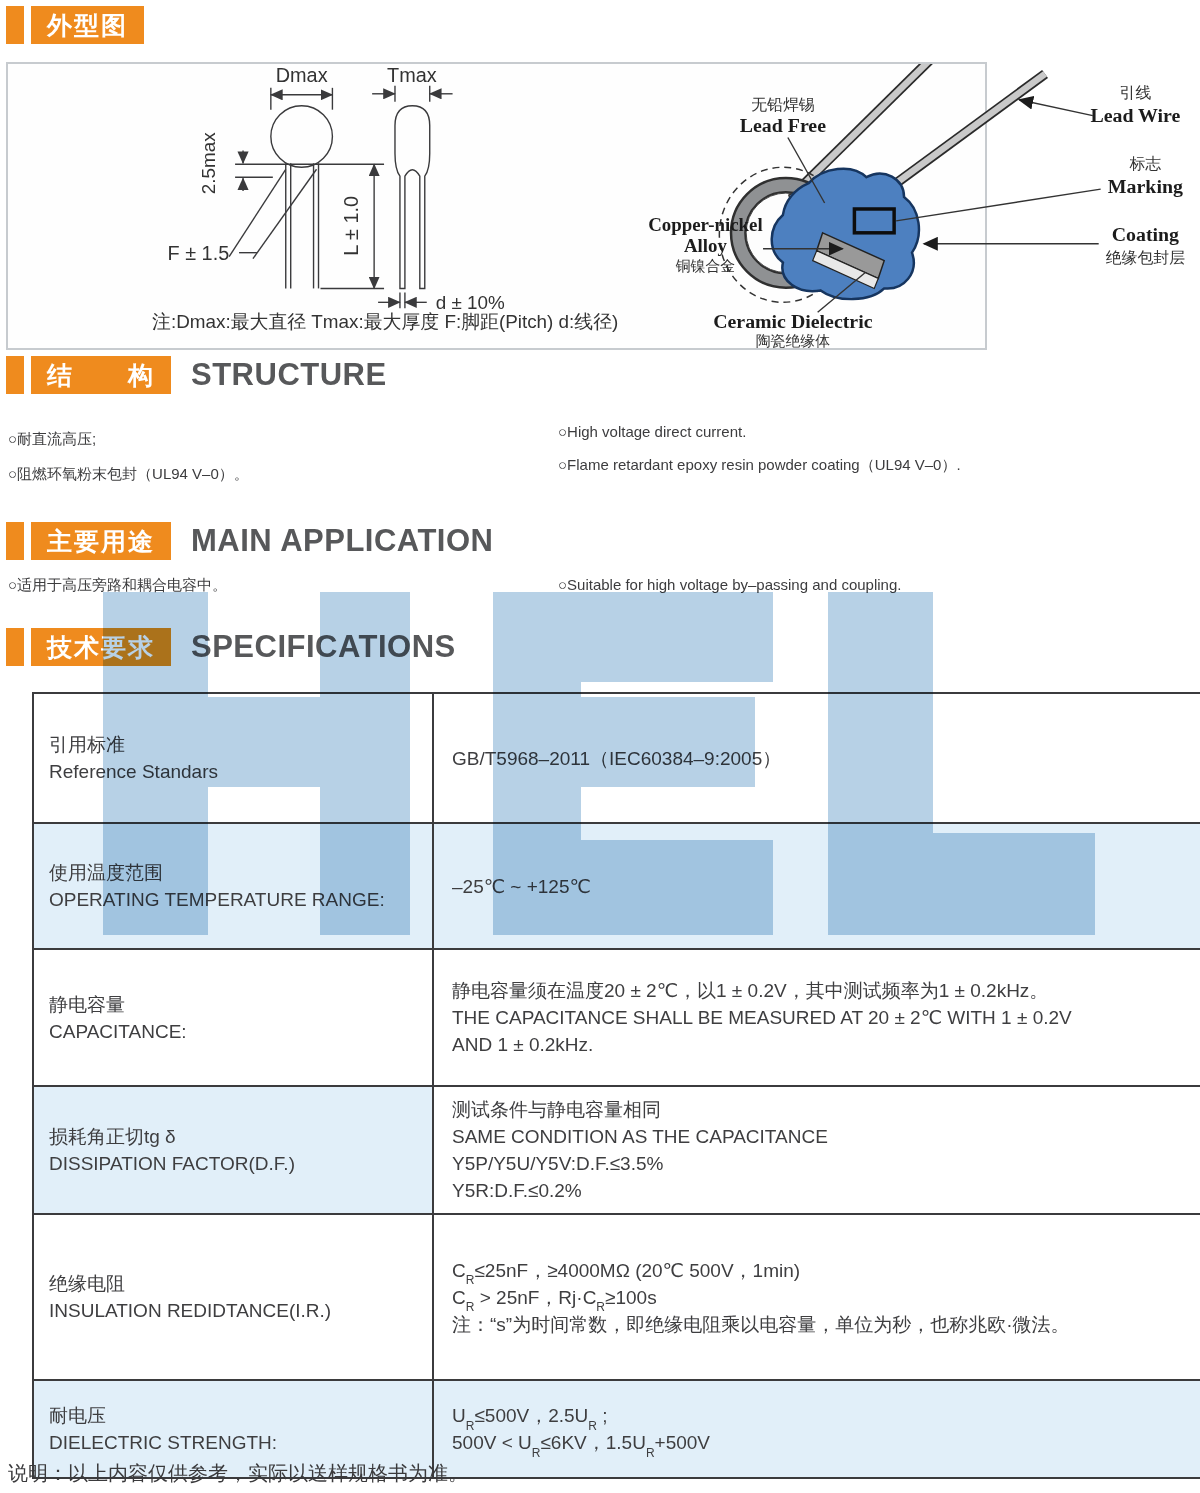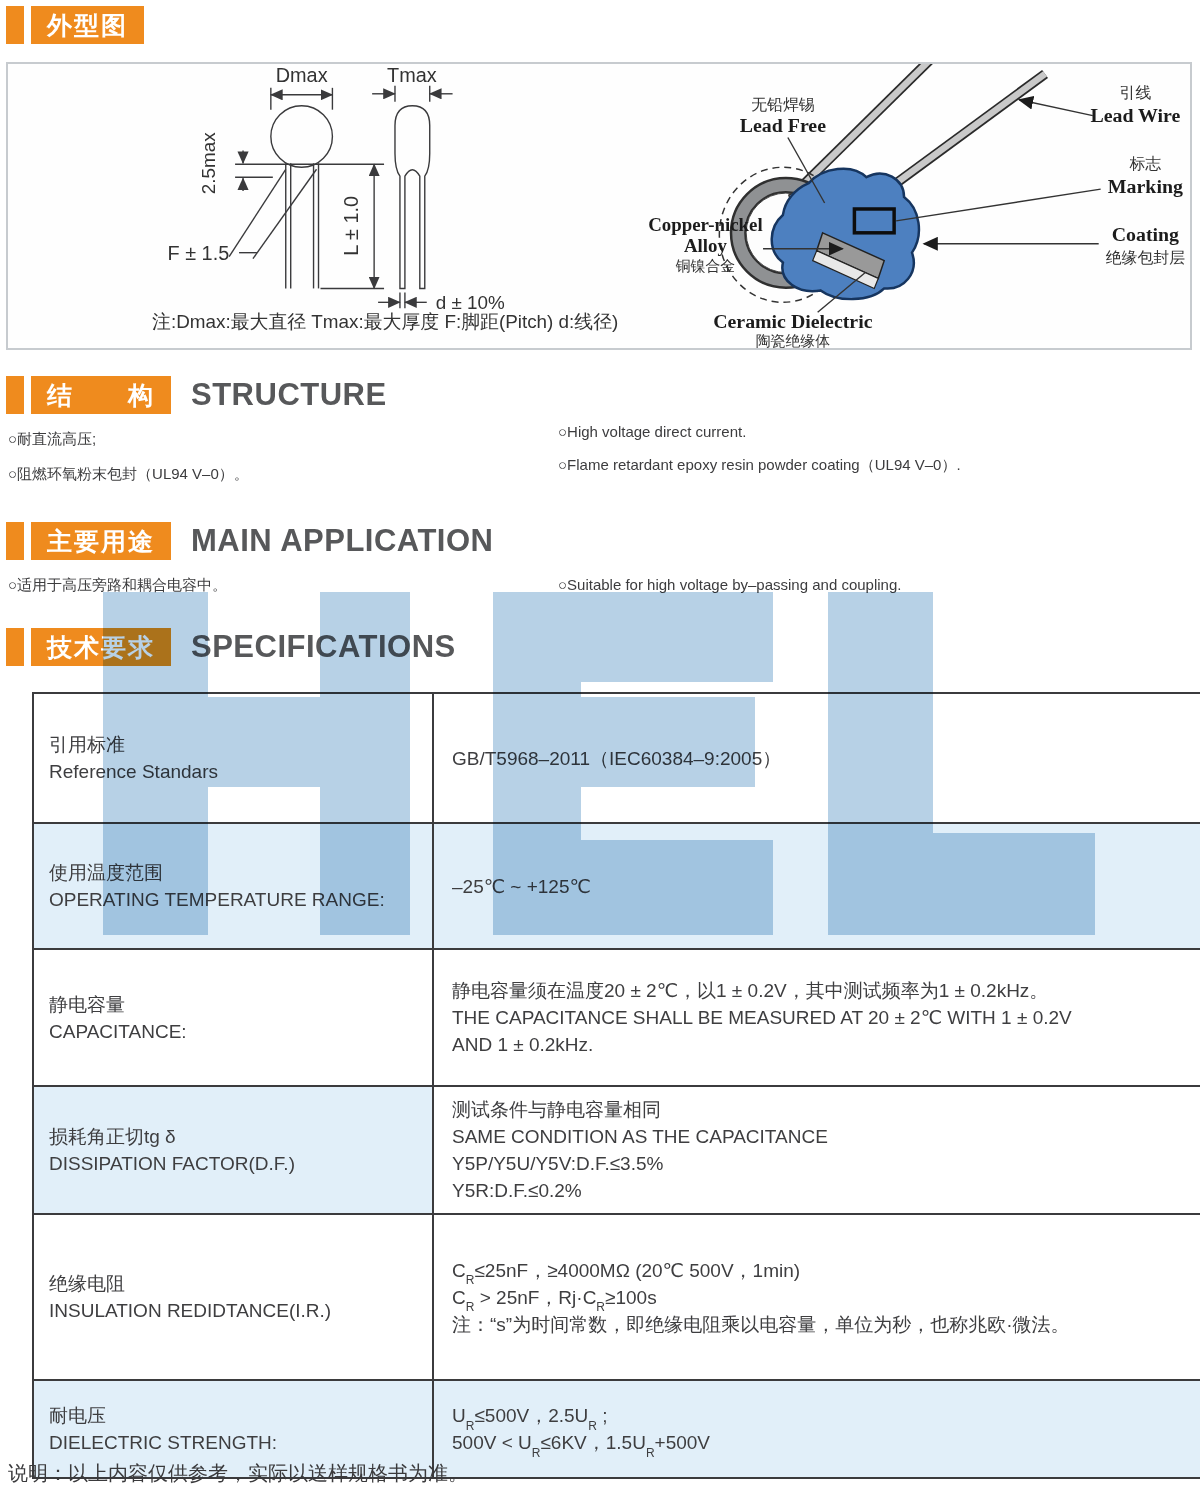--- a/index.html
+++ b/index.html
@@ -5,21 +5,21 @@
   html,body{margin:0;padding:0;background:#fff;}
   #page{position:relative;width:1200px;height:1493px;background:#fff;overflow:hidden;
         font-family:"Liberation Sans","DejaVu Sans",sans-serif;color:#3d3d3f;}
   
   .sec-header{position:absolute;left:6px;display:flex;align-items:center;height:38px;}
   .sec-bar{width:18px;height:38px;background:#ef8b1e;margin-right:7px;}
   .sec-badge{background:#ef8b1e;color:#fff;font-weight:bold;font-size:25px;letter-spacing:2px;
              height:38px;line-height:38px;padding:0 16px;white-space:nowrap;}
   .sec-title{color:#57585a;font-weight:bold;font-size:31px;margin-left:20px;letter-spacing:0.5px;white-space:nowrap;}
   
-  .draw-box{position:absolute;left:6px;top:62px;width:1186px;height:288px;border:2px solid #c7cbcf;background:#fefefe;box-sizing:border-box;}
+  .draw-box{position:absolute;left:6px;top:62px;width:981px;height:288px;border:2px solid #c7cbcf;background:#fefefe;box-sizing:border-box;}
   
   .bullets{position:absolute;font-size:15px;color:#3c3c3e;}
   .bullet{margin-bottom:16px;white-space:nowrap;}
   
   .spec-table{position:absolute;left:7px;top:692px;width:1186px;border:2px solid #3b3b3d;box-sizing:border-box;margin-left:25px;}
   .srow{display:flex;border-bottom:2px solid #3b3b3d;box-sizing:border-box;}
   .srow:last-child{border-bottom:none;}
   .scell{box-sizing:border-box;display:flex;flex-direction:column;justify-content:center;background:#fff;}
   .slabel{width:400px;border-right:2px solid #3b3b3d;padding-left:15px;}
   .svalue{flex:1;padding-left:18px;padding-right:8px;}
@@ -150,21 +150,21 @@
       <text class="svgs" x="515" y="178" font-size="20" text-anchor="middle">Coating</text>
       <text class="svgt" x="515" y="200" font-size="16" text-anchor="middle">绝缘包封层</text>
       <text class="svgs" x="72" y="168" font-size="19" text-anchor="middle">Copper-nickel</text>
       <text class="svgs" x="72" y="189" font-size="19" text-anchor="middle">Alloy</text>
       <text class="svgt" x="72" y="208" font-size="15" text-anchor="middle">铜镍合金</text>
       <text class="svgs" x="160" y="266" font-size="20" text-anchor="middle">Ceramic Dielectric</text>
       <text class="svgt" x="160" y="284" font-size="15" text-anchor="middle">陶瓷绝缘体</text>
     </svg>
   </div>
 
-  <div class="sec-header" style="top:376px;">
+  <div class="sec-header" style="top:356px;">
     <div class="sec-bar"></div>
     <div class="sec-badge">结　　构</div>
     <div class="sec-title">STRUCTURE</div>
   </div>
   <div class="bullets" style="left:8px;top:430px;">
     <div class="bullet">○耐直流高压;</div>
     <div class="bullet">○阻燃环氧粉末包封（UL94 V–0）。</div>
   </div>
   <div class="bullets" style="left:558px;top:423px;">
     <div class="bullet">○High voltage direct current.</div>

